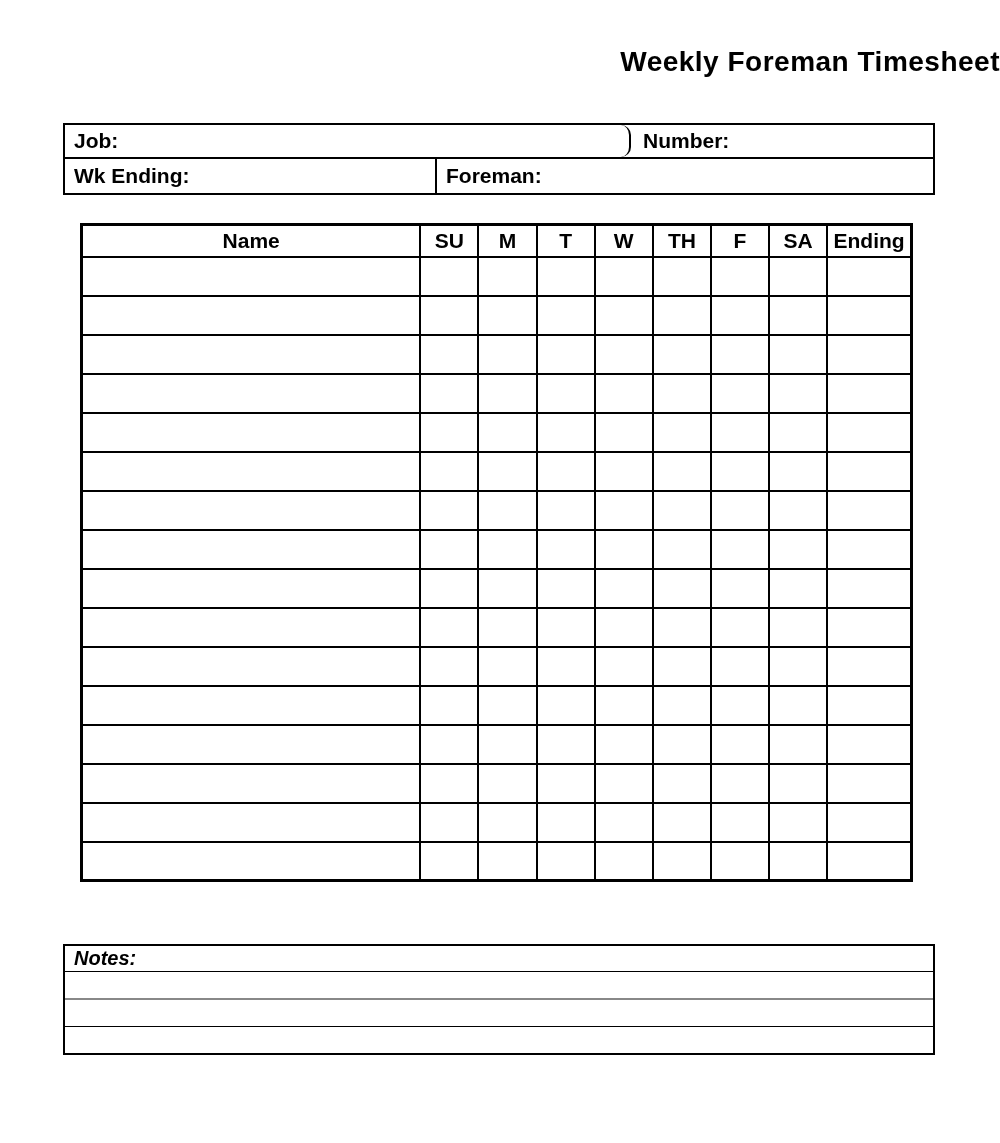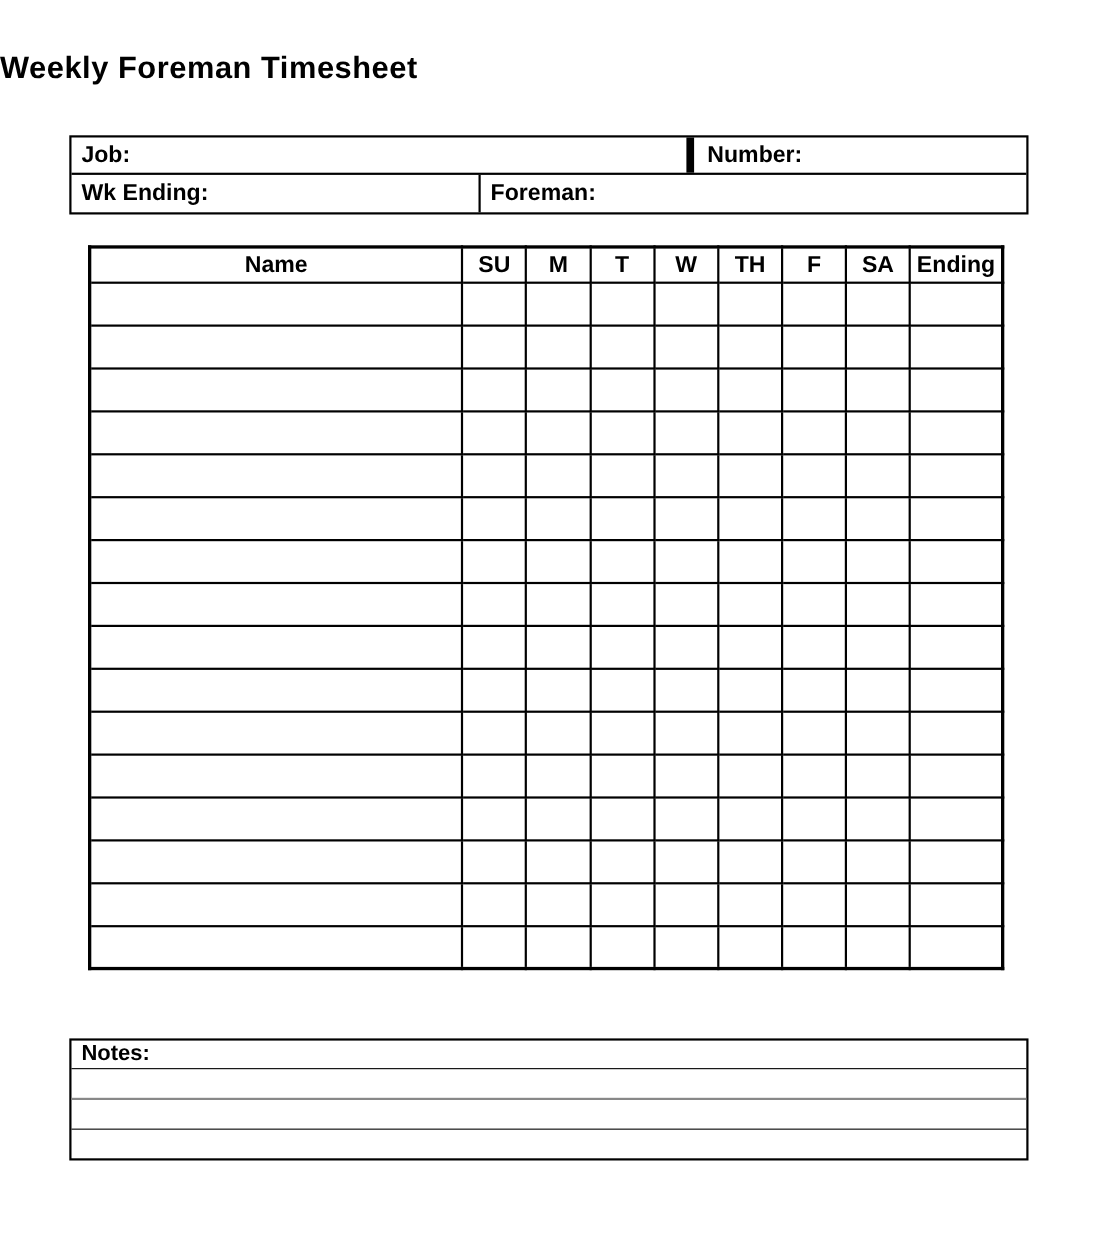--- a/index.html
+++ b/index.html
@@ -13,21 +13,21 @@
     color: #000000;
     overflow: hidden;
   }
 
   
   .doc-title {
     position: absolute;
     top: 46px;
     left: 0;
     width: 100%;
-    text-align: left;
+    text-align: right;
     font-size: 28px;
     font-weight: bold;
     letter-spacing: 0.5px;
   }
 
   
   .info-box {
     position: absolute;
     left: 63px;
     top: 123px;
@@ -38,21 +38,21 @@
   .info-row { display: flex; height: 34px; }
   .info-row.first { border-bottom: 2px solid #000; }
   .info-cell {
     display: flex;
     align-items: center;
     padding-left: 9px;
     font-weight: bold;
     font-size: 21px;
     overflow: hidden;
   }
-  .cell-job      { width: 566px; border-right: 7px solid #000000; }
+  .cell-job      { width: 566px; border-right: 2px solid #000000; border-radius: 10px; }
   .cell-number   { flex: 1; padding-left: 12px; }
   .cell-wkending { width: 372px; border-right: 2px solid #000; }
   .cell-foreman  { flex: 1; }
   .fill-space { flex: 1; height: 100%; }
 
   
   .sheet-table {
     position: absolute;
     left: 80px;
     top: 223px;
@@ -88,20 +88,21 @@
     border: 2px solid #000;
   }
   .notes-label-row {
     height: 26px;
     display: flex;
     align-items: center;
     padding-left: 9px;
     font-weight: bold;
     font-size: 20px;
     border-bottom: 1px solid #000;
+    font-style: italic;
   }
   .notes-line { width: 100%; }
   .notes-line.l1 { height: 28px; border-bottom: 2px solid #888888; }
   .notes-line.l2 { height: 27px; border-bottom: 1px solid #000; }
   .notes-line.l3 { height: 26px; }
 </style>
 </head>
 <body>
 
 <div class="page">

